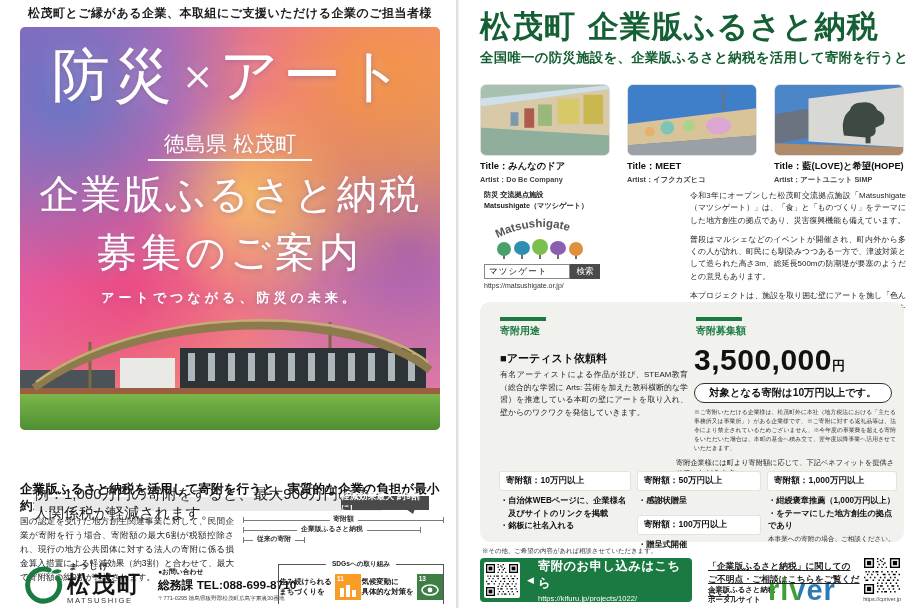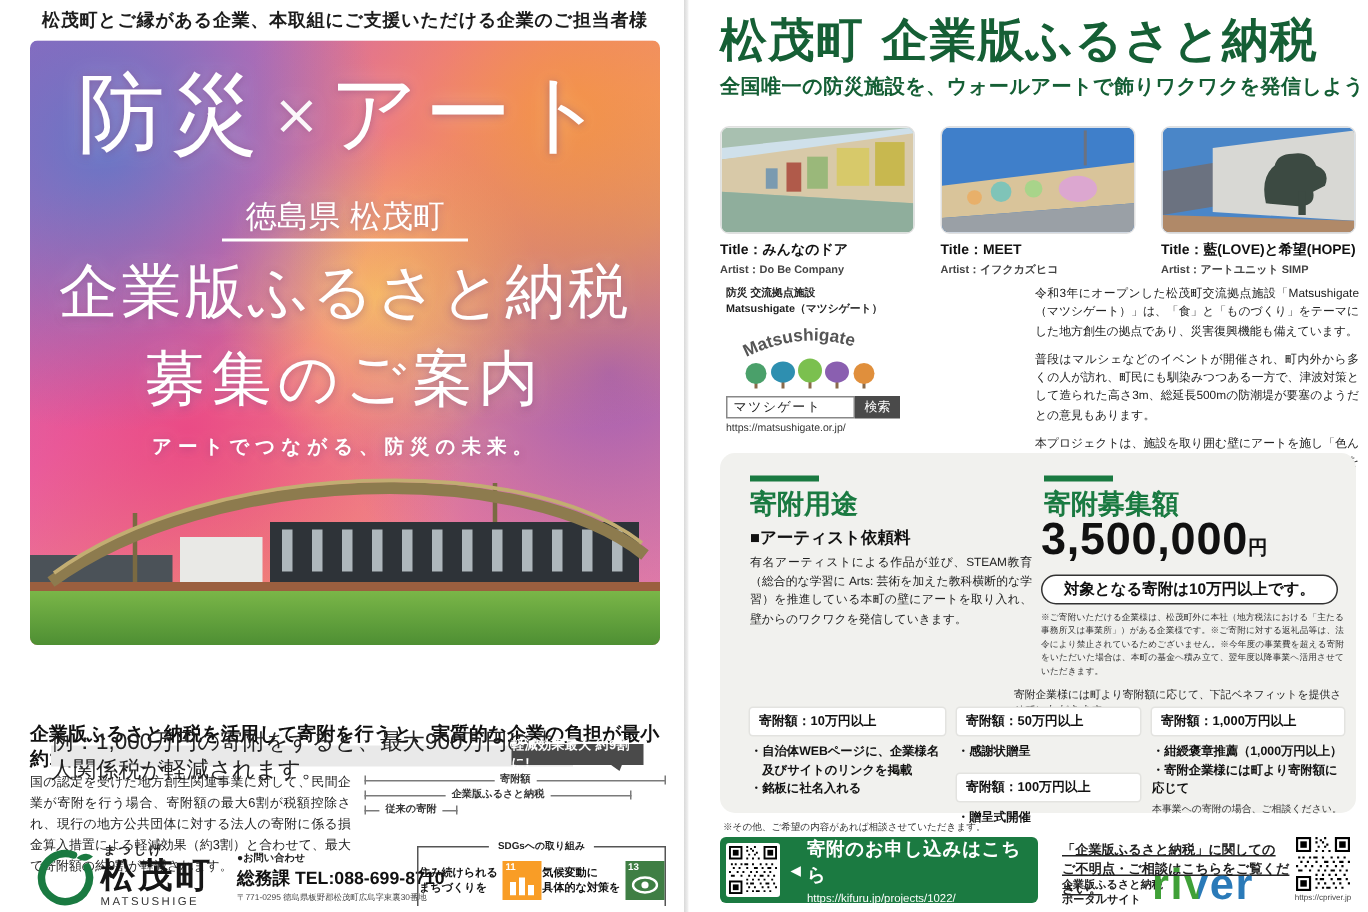--- a/index.html
+++ b/index.html
@@ -89,21 +89,21 @@
   .fac-label{left:28px;top:190px;font-size:7.2px;font-weight:bold;color:#222;line-height:1.5}
   .fac-logo{left:28px;top:210px;width:116px;height:52px}
   .fac-search{left:28px;top:264px;width:116px;height:15px;display:flex}
   .fac-search .box{flex:1;border:1px solid #888;font-size:8.6px;display:flex;align-items:center;padding-left:4px;background:#fff;letter-spacing:1px}
   .fac-search .btn{width:30px;background:#4a4a4a;color:#fff;font-size:8.6px;display:flex;align-items:center;justify-content:center}
   .fac-url{left:28px;top:282px;font-size:7px;color:#333}
   .fac-text{left:234px;top:190px;width:216px;font-size:7.9px;line-height:1.55;color:#222;text-align:justify}
   .fac-text p{margin-bottom:7px}
 
   .panel{left:24px;top:302px;width:424px;height:240px;background:#f1f1ee;border-radius:10px}
-  .gh{position:absolute;font-size:18px;font-weight:bold;color:#1a7a41}
+  .gh{position:absolute;font-size:10px;font-weight:bold;color:#1a7a41}
   .gh:before{content:"";position:absolute;left:0;top:-7px;width:46px;height:4px;background:#1a7a41}
   .usage-h{left:20px;top:22px}
   .usage-item{left:20px;top:49px;font-size:11px;font-weight:bold;color:#111}
   .usage-body{left:20px;top:67px;width:188px;font-size:7.9px;line-height:1.6;color:#222;text-align:justify}
   .amount-h{left:216px;top:22px}
   .amount{left:214px;top:41px;font-size:30px;font-weight:bold;color:#111;letter-spacing:.5px}
   .amount .unit{font-size:13px;font-weight:bold}
   .amount-box{left:214px;top:81px;width:198px;height:20px;border:1.6px solid #333;border-radius:11px;background:#fff;display:flex;align-items:center;justify-content:center;font-size:10.3px;font-weight:bold;color:#111}
   .amount-note{left:214px;top:106px;width:202px;font-size:5.8px;line-height:1.55;color:#333;text-align:justify}
   .benefit-h{left:20px;top:150px;font-size:16px;font-weight:bold;color:#1a7a41}
@@ -263,21 +263,21 @@
             <circle cx="9" cy="7" r="2.4" fill="#fff"></circle>
           </svg>
       </div>
     </div>
   </div>
 </div>
 
 <div class="abs page page-right">
 
   <div class="abs r-title">松茂町 企業版ふるさと納税</div>
-  <div class="abs r-sub">全国唯一の防災施設を、ウォールアートで飾りワクワクを発信しよう</div>
+  <div class="abs r-sub">全国唯一の防災施設を、企業版ふるさと納税を活用して寄附を行うと</div>
 
   <div class="abs photos">
     <div class="photo">
       <svg viewBox="0 0 130 72" preserveAspectRatio="none">
         <rect width="130" height="72" fill="#a8c0b0"></rect>
         <polygon points="0,14 130,0 130,8 0,22" fill="#cfe0ea"></polygon>
         <polygon points="0,22 130,4 130,52 0,44" fill="#d8c9a8"></polygon>
         <polygon points="0,44 130,52 130,72 0,72" fill="#8fae9c"></polygon>
         <rect x="44" y="24" width="10" height="20" fill="#b05a4a"></rect>
         <rect x="58" y="20" width="14" height="22" fill="#9ab87a"></rect>
@@ -382,21 +382,21 @@
     <div class="tier-col tc2">
       <span class="pill">寄附額：50万円以上</span>
       <div class="titem">・感謝状贈呈</div>
       <div style="height:8px"></div>
       <span class="pill">寄附額：100万円以上</span>
       <div class="titem">・贈呈式開催</div>
     </div>
     <div class="tier-col tc3">
       <span class="pill">寄附額：1,000万円以上</span>
       <div class="titem">・紺綬褒章推薦（1,000万円以上）</div>
-      <div class="titem">・寄附企業様には町より寄附額に応じて</div>
+      <div class="titem">・をテーマにした地方創生の拠点であり</div>
       <div class="tnote">本事業への寄附の場合、ご相談ください。</div>
     </div>
   </div>
   <div class="abs panel-foot">※その他、ご希望の内容があれば相談させていただきます。</div>
 
   <div class="abs cta-bar">
     <div class="cta-qr">
         <svg>
           <use href="#qr"></use>
         </svg>

